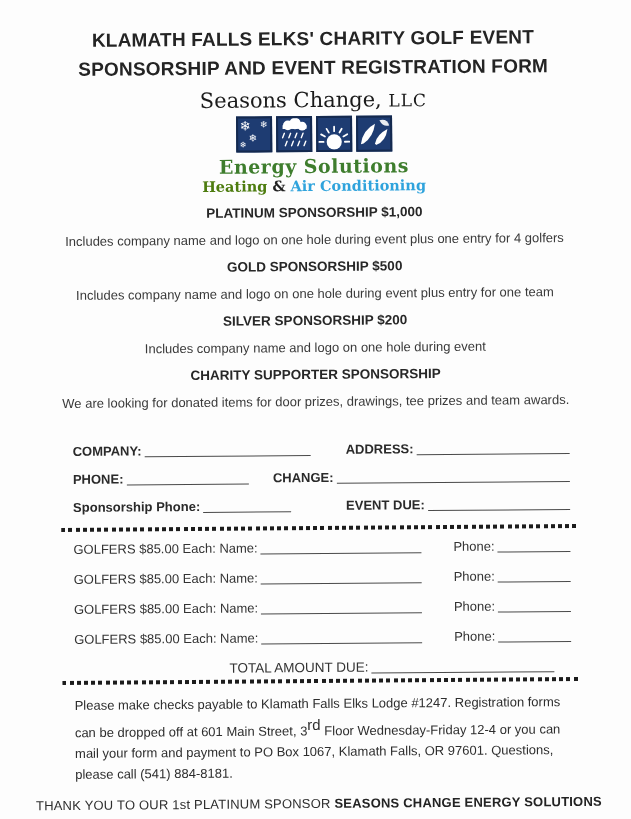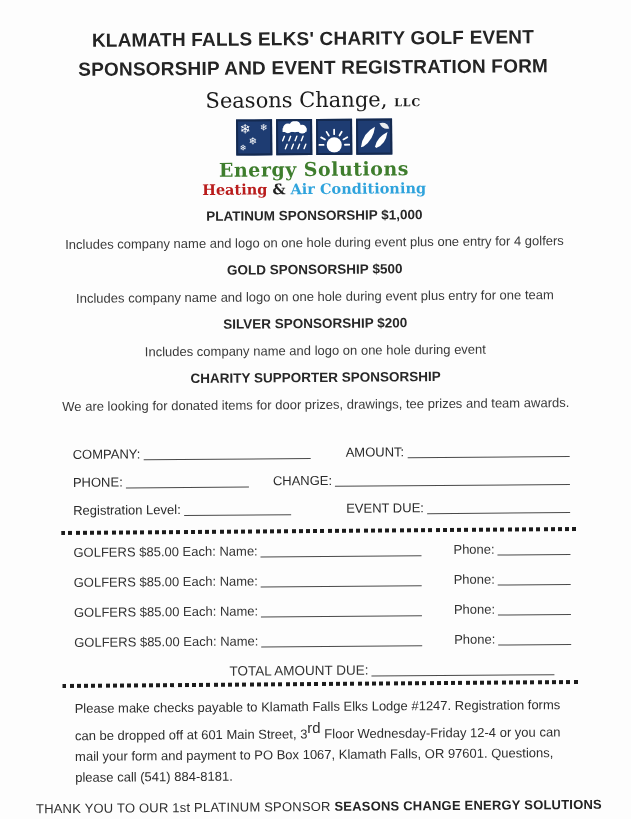--- a/index.html
+++ b/index.html
@@ -9,48 +9,48 @@
   }
   .content { position:absolute; inset:0; transform:rotate(-0.45deg); transform-origin:50% 45%; }
 
   
   .doc-title { margin-top:24px; text-align:center; font-weight:bold; font-size:19px;
                line-height:29px; color:#242424; letter-spacing:0.2px; }
 
   
   .brand { margin-top:6px; text-align:center; font-family:"DejaVu Serif", serif;
            color:#1b1b1b; font-size:21px; line-height:24px; }
-  .brand-llc { font-size:11px; letter-spacing:1px;font-weight:bold; }
+  .brand-llc { font-size:17px; letter-spacing:1px; }
   .squares { margin-top:3px; display:flex; justify-content:center; gap:4px; height:38px; }
   .sq { position:relative; width:32px; height:32px; background:#1e3c72;
         border:2px solid #14294e; overflow:hidden; flex:none; }
   .flake { position:absolute; color:#ffffff; line-height:1; }
   .f1 { top:1px;  left:2px;  font-size:13px; }
   .f2 { top:2px;  right:2px; font-size:9px;  }
   .f3 { top:15px; left:11px; font-size:10px; }
   .f4 { bottom:1px; left:2px; font-size:8px; }
   .sq svg { position:absolute; inset:0; width:100%; height:100%; }
   .energy { text-align:center; font-family:"DejaVu Serif", serif; font-weight:bold;
             font-size:19px; line-height:22px; color:#3e7d2d; letter-spacing:0.5px; margin-top:1px; }
   .hvac { text-align:center; font-family:"DejaVu Serif", serif; font-size:14.5px;
           line-height:17px; font-weight:bold; }
-  .heat { color:#b91c1c; }
+  .heat { color:#4d7c0f; }
   .amp  { color:#222222; }
   .air  { color:#2fa3dc; }
 
   
   .sections { margin-top:10px; text-align:center; }
   .sec-h { margin-top:11px; font-weight:bold; font-size:13.5px; line-height:16px; color:#272727; }
   .sec-d { margin-top:11px; font-size:13px; line-height:16px; color:#3a3a3a; }
 
   
   .form-area { margin:32px 62px 0 72px; }
   .frow { display:flex; align-items:flex-end; margin-bottom:12px; }
   .fgroup { display:flex; align-items:flex-end; }
-  .flabel { font-weight:normal; font-size:13px; line-height:16px; white-space:nowrap; color:#2a2a2a; }
+  .flabel { font-weight:bold; font-size:13px; line-height:16px; white-space:nowrap; color:#2a2a2a; }
   .fline { flex:1 1 auto; border-bottom:1.4px solid #4a4a4a; margin:0 0 2px 3px; min-width:20px; }
   .fspacer { flex:none; }
   .w238 { width:238px; } .w176 { width:176px; } .w218 { width:218px; }
   .s35 { width:35px; } .s24 { width:24px; } .s55 { width:55px; } .s32 { width:32px; }
   .grow { flex:1 1 auto; }
 
   .dots { height:4px; margin:8px 55px 0 60px;
           background-image:repeating-linear-gradient(to right,#1c1c1c 0 4px,transparent 4px 7.2px); }
 
   .golfers { margin:10px 62px 0 72px; }
@@ -156,38 +156,38 @@
   </div>
 
   <div class="form-area">
     <div class="frow">
       <span class="fgroup w238">
         <span class="flabel">COMPANY:</span>
         <span class="fline"></span>
       </span>
       <span class="fspacer s35"></span>
       <span class="fgroup grow">
-        <span class="flabel">AMOUNT:</span>
+        <span class="flabel">ADDRESS:</span>
         <span class="fline"></span>
       </span>
     </div>
     <div class="frow">
       <span class="fgroup w176">
         <span class="flabel">PHONE:</span>
         <span class="fline"></span>
       </span>
       <span class="fspacer s24"></span>
       <span class="fgroup grow">
         <span class="flabel">CHANGE:</span>
         <span class="fline"></span>
       </span>
     </div>
     <div class="frow">
       <span class="fgroup w218">
-        <span class="flabel">Registration Level:</span>
+        <span class="flabel">Sponsorship Phone:</span>
         <span class="fline"></span>
       </span>
       <span class="fspacer s55"></span>
       <span class="fgroup grow">
         <span class="flabel">EVENT DUE:</span>
         <span class="fline"></span>
       </span>
     </div>
   </div>
 

